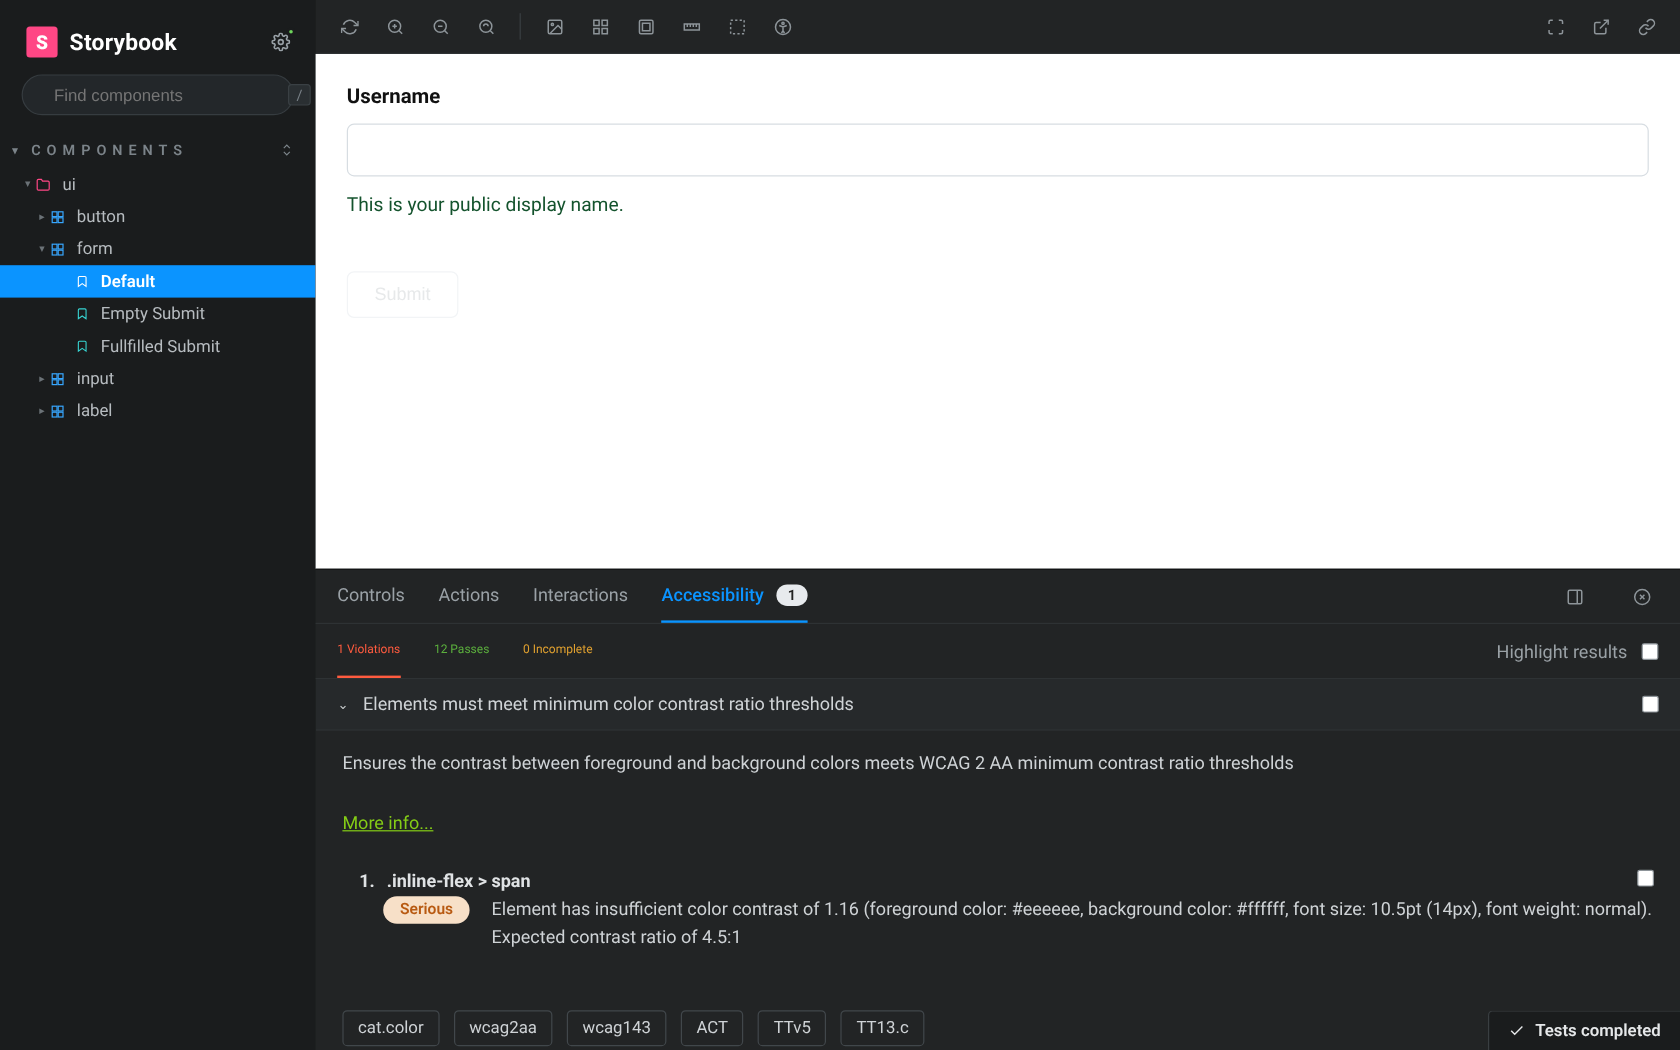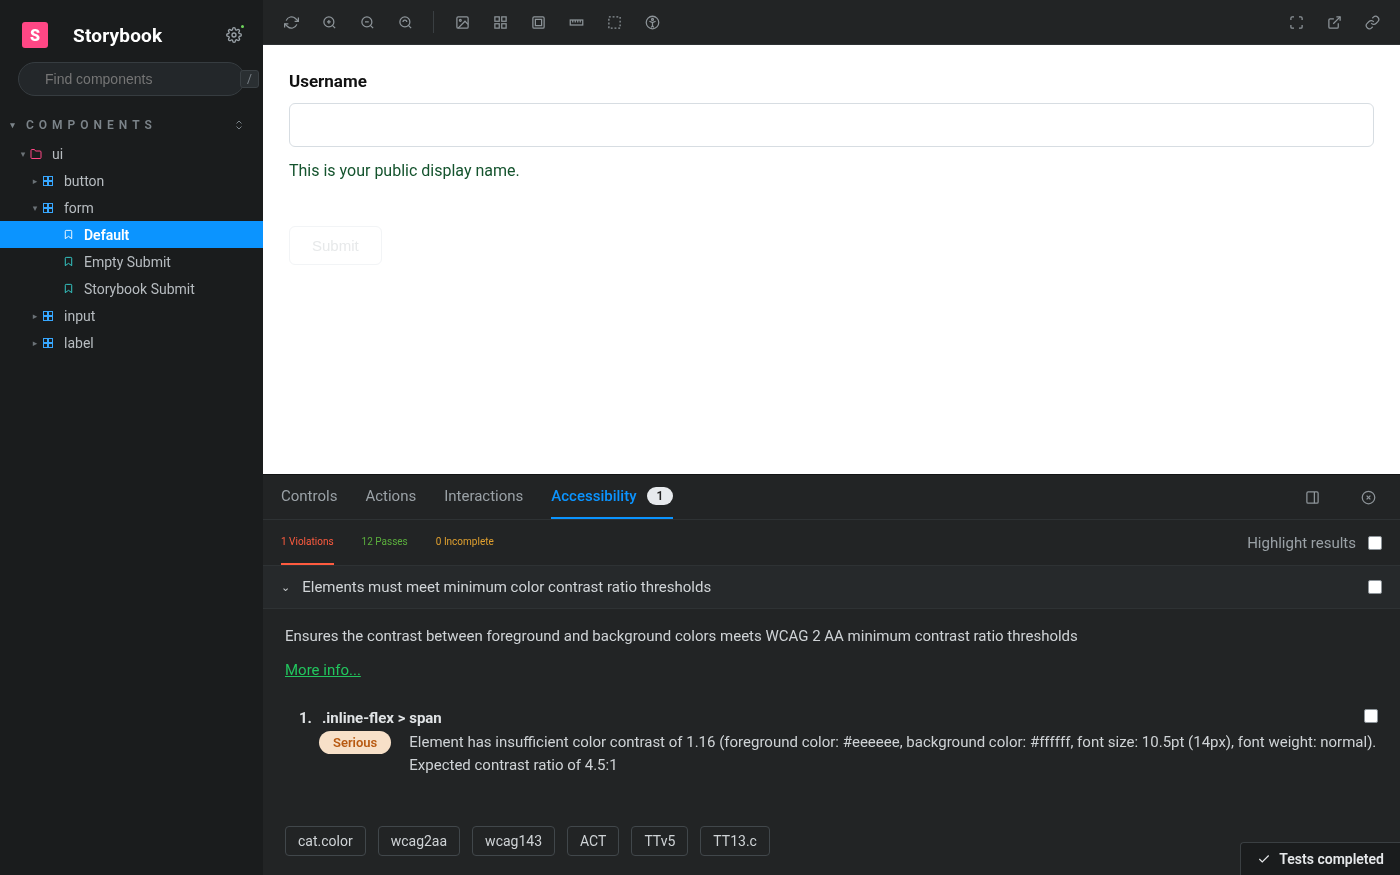--- a/index.html
+++ b/index.html
@@ -42,21 +42,20 @@
     color: #fff;
     font-weight: 900;
     font-size: 16px;
     position: relative;
   }
   .brand-name {
     color: #fff;
     font-weight: 700;
     font-size: 19px;
     letter-spacing: 0.2px;
-    margin-left: 15px;
   }
   .gear-wrap {
     position: relative;
     width: 22px;
     height: 22px;
     display:flex;align-items:center;justify-content:center;
     color:#99a1a7;
   }
   .gear-wrap .dot {
     position: absolute;
@@ -263,21 +262,21 @@
   .viol-header {
     display:flex;align-items:center;
     padding: 12px 18px;
     gap:12px;
     border-bottom:1px solid #2e3234;
     background:#26292b;
   }
   .viol-header .chev2 { color:#c9cdcf; font-size:11px; }
   .viol-header .t { color:#d0d4d7; font-size:15px; }
   .viol-detail { padding: 18px 22px 20px 22px; color:#cfd3d6; font-size:15px; }
-  .viol-detail .more { text-decoration: underline; color:#22c55e; cursor:pointer; display:inline-block; margin-top:16px; }
+  .viol-detail .more { text-decoration: underline; color:#84cc16; cursor:pointer; display:inline-block; margin-top:32px; }
   .node-row {
     display:flex; align-items:flex-start;
     margin-top: 30px;
     gap: 10px;
     padding-left: 14px;
   }
   .node-row .idx { font-weight:700; color:#e0e3e5; }
   .node-row .sel { font-weight:700; color:#e0e3e5; }
   .msg-row {
     display:flex; gap:18px;
@@ -405,21 +404,21 @@
         </span>
       <span class="lbl">Empty Submit</span>
     </div>
     <div class="tree-row l2">
       <span class="exp"></span>
       <span class="ic story-ic">
           <svg width="11" height="11" viewBox="0 0 24 24" fill="none" stroke="currentColor" stroke-width="2">
             <path d="M19 21l-7-5-7 5V5a2 2 0 0 1 2-2h10a2 2 0 0 1 2 2z"></path>
           </svg>
         </span>
-      <span class="lbl">Storybook Submit</span>
+      <span class="lbl">Fullfilled Submit</span>
     </div>
     <div class="tree-row l1">
       <span class="exp">▸</span>
       <span class="ic comp-ic">
           <svg width="12" height="12" viewBox="0 0 24 24" fill="none" stroke="currentColor" stroke-width="2">
             <rect x="3" y="3" width="8" height="8"></rect>
             <rect x="13" y="3" width="8" height="8"></rect>
             <rect x="3" y="13" width="8" height="8"></rect>
             <rect x="13" y="13" width="8" height="8"></rect>
           </svg>

